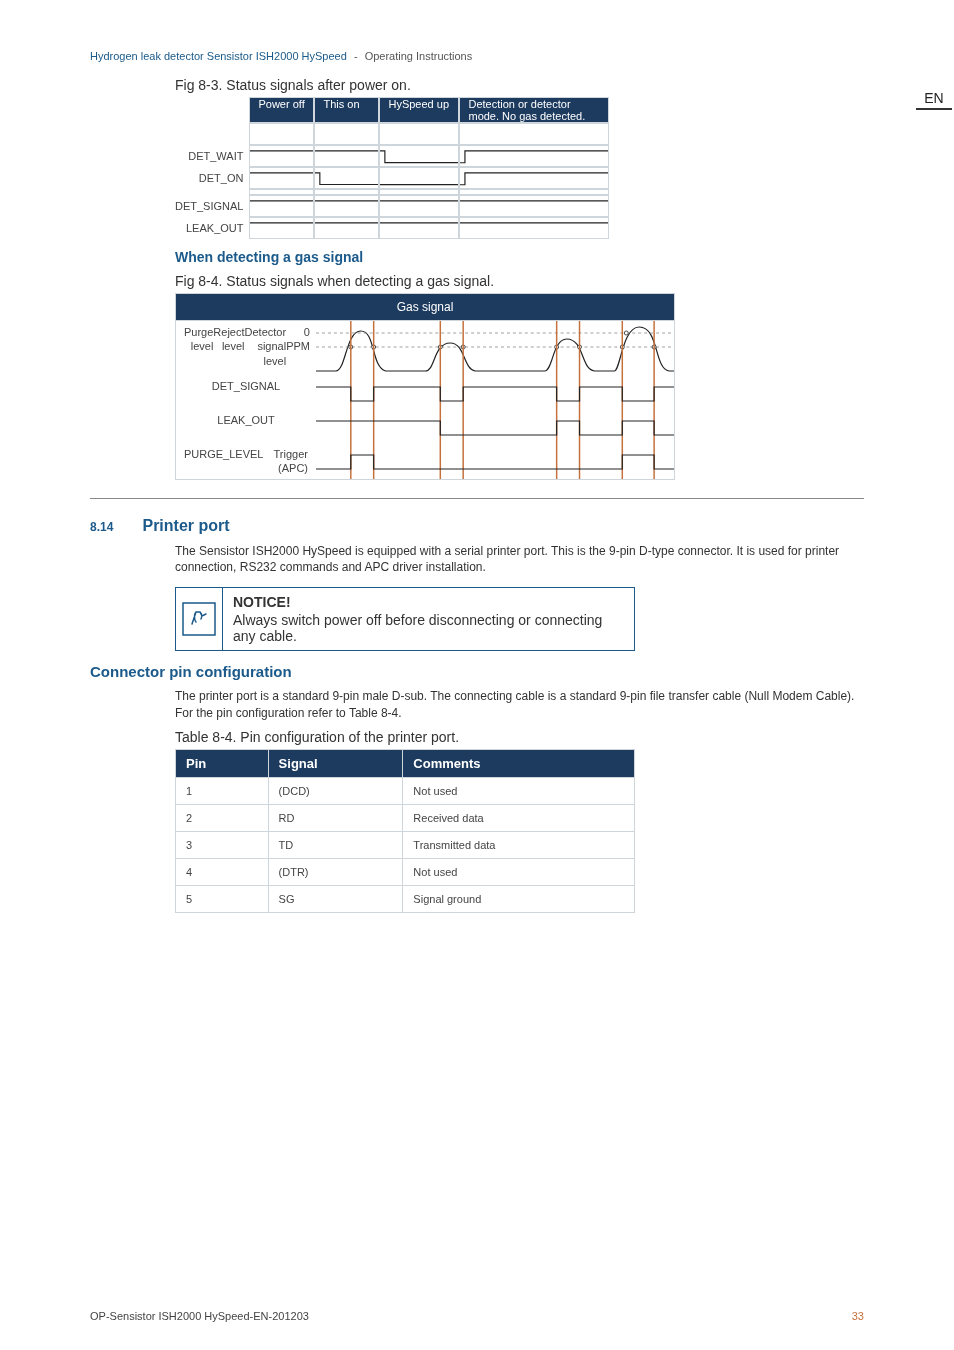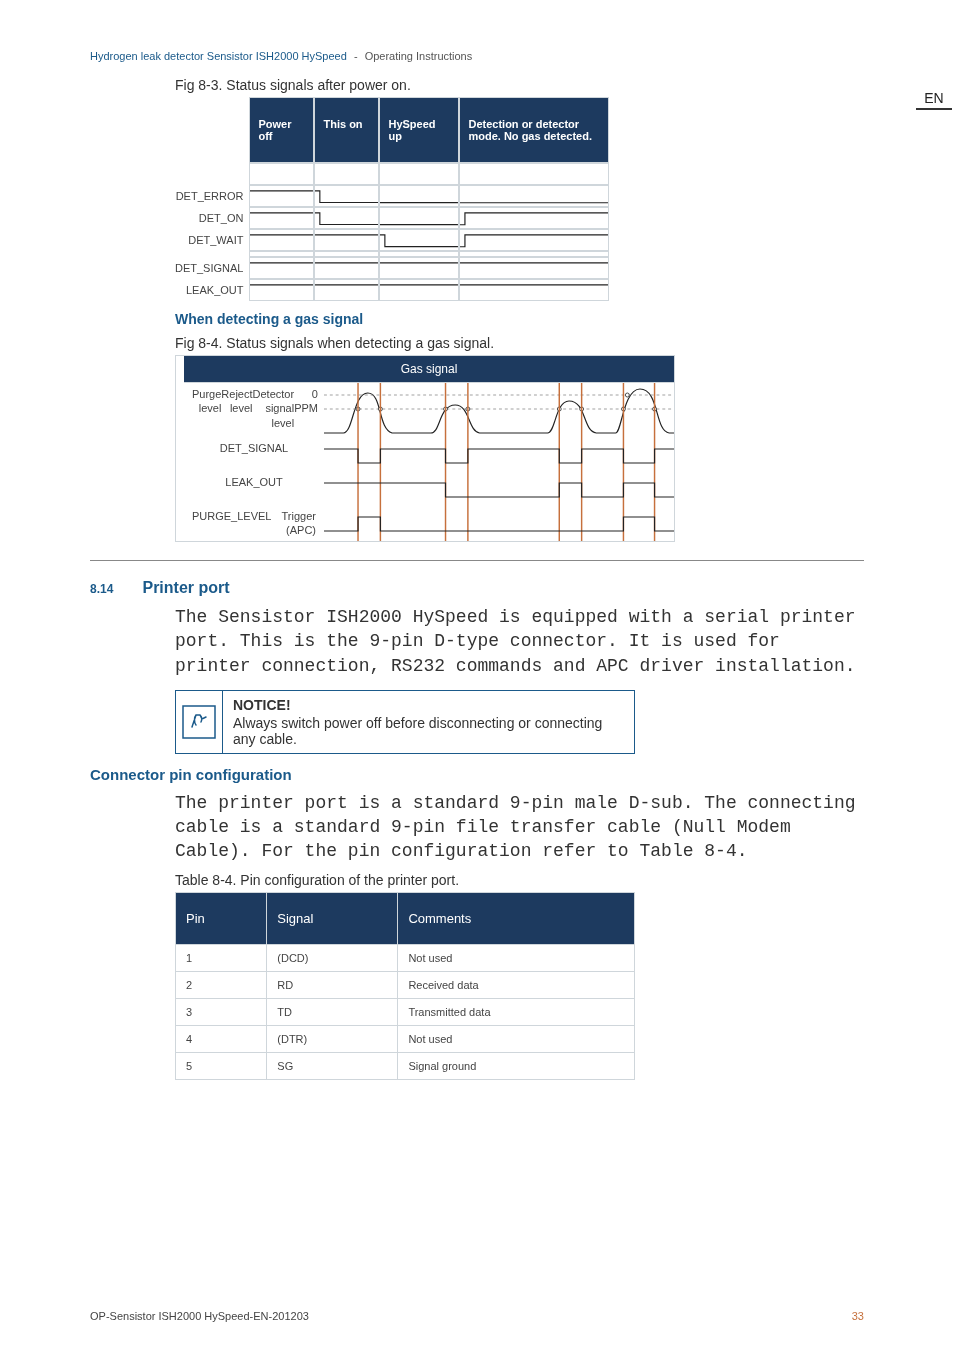--- a/index.html
+++ b/index.html
@@ -33,23 +33,23 @@
     width: 36px;
     margin: 2px auto 0;
   }
   .fig-caption { font-size: 14px; margin: 8px 0 4px 85px; }
   
   .fig83 { margin-left: 85px; margin-bottom: 10px; }
   .fig83 table { border-collapse: separate; border-spacing: 0; }
   .fig83 th {
     background: #1d3a5f;
     color: #fff;
-    font-weight: bold;
+    font-weight: normal;
     font-size: 11px;
-    padding: 20px 8px;
+    padding: 0 8px;
     border: 1px solid #cfd6db;
     text-align: left;
     vertical-align: top;
   }
   .fig83 td {
     border: 1px solid #cfd6db;
     height: 22px;
     padding: 0;
     position: relative;
     background: #fff;
@@ -60,58 +60,58 @@
     font-size: 11px;
     padding-right: 6px;
     width: 72px;
     color: #444;
   }
   .fig83 th.blank { background: #fff; border: none; }
   .sig { position: absolute; inset: 0; }
   .sig .trace { stroke: #222; stroke-width: 1.2; fill: none; }
   
   .fig84 { margin-left: 85px; margin-bottom: 18px; }
-  .fig84-box { border: 1px solid #cfd6db; width: 500px; padding-left: 8px; }
+  .fig84-box { border: 1px solid #cfd6db; width: 500px; }
   .fig84-head {
     background: #1d3a5f; color: #fff; font-size: 12px;
     text-align: center; padding: 6px 0;
     border-bottom: 1px solid #cfd6db;
   }
   .fig84-row { display: flex; align-items: stretch; }
   .fig84-label {
     width: 140px; text-align: right; font-size: 11px;
     padding: 2px 8px; color: #444; line-height: 1.3;
     display: flex; flex-direction: row; justify-content: center;
   }
   .fig84-svg { height: 34px; flex: 1; }
   .fig84-svg.tall { height: 56px; }
   .hr { border: none; border-top: 1px solid #888; margin: 10px 0 18px 0; }
   
   .sec-num { color: #1b5a8a; font-size: 12px; font-weight: bold; display: inline-block; width: 48px; }
   .sec-title { color: #1b5a8a; font-size: 16px; font-weight: bold; }
-  .body-text { font-size: 18px; margin: 8px 0 8px 85px; line-height: 1.35; font-family: Liberation Mono, monospace; }
+  .body-text { font-size: 12px; margin: 8px 0 8px 85px; line-height: 1.35; }
   .notice-box {
     border: 1px solid #1b5a8a;
     margin: 12px 0 12px 85px;
     display: flex;
     width: 460px;
   }
   .notice-icon {
     border-right: 1px solid #1b5a8a;
     width: 50px;
     display: flex; align-items: center; justify-content: center;
     padding: 6px;
   }
   .notice-body { padding: 6px 10px; font-size: 14px; }
   .notice-body .notice-head { font-weight: bold; margin-bottom: 2px; }
   .sub-title { color: #1b5a8a; font-size: 15px; font-weight: bold; margin: 6px 0 4px 0; }
   .tbl84 { border-collapse: collapse; margin-left: 85px; width: 460px; }
   .tbl84 th {
-    background: #1d3a5f; color: #fff; font-size: 13px; font-weight: normal;
-    text-align: left; padding: 18px 10px; border: 1px solid #cfd6db;
+    background: #1d3a5f; color: #fff; font-size: 13px; font-weight: bold;
+    text-align: left; padding: 6px 10px; border: 1px solid #cfd6db;
   }
   .tbl84 td {
     font-size: 11px; color: #444; padding: 7px 10px; border: 1px solid #cfd6db;
   }
   .footer {
     position: absolute; bottom: 28px; left: 90px; right: 90px;
     display: flex; justify-content: space-between;
     font-size: 11px; color: #444; gap: 44px;
   }
   .footer .pg { color: #c6703c; }
@@ -144,83 +144,60 @@
   </tr>
 
   <tr>
           <td class="rowlabel"></td>
     <td></td>
           <td></td>
           <td></td>
           <td></td>
         </tr>
 
-  <tr>
-          <td class="rowlabel">DET_ERROR</td>
+
+  <tr>
+          <td class="rowlabel">DET_WAIT</td>
+    <td>
+            <svg class="sig" viewBox="0 0 65 22" preserveAspectRatio="none">
+              <path class="trace" d="M0 5 L65 5"></path>
+            </svg>
+          </td>
+    <td>
+            <svg class="sig" viewBox="0 0 65 22" preserveAspectRatio="none">
+              <path class="trace" d="M0 5 L65 5"></path>
+            </svg>
+          </td>
+    <td>
+            <svg class="sig" viewBox="0 0 80 22" preserveAspectRatio="none">
+              <path class="trace" d="M0 5 L5 5 L5 17 L80 17"></path>
+            </svg>
+          </td>
+    <td>
+            <svg class="sig" viewBox="0 0 150 22" preserveAspectRatio="none">
+              <path class="trace" d="M0 17 L5 17 L5 5 L150 5"></path>
+            </svg>
+          </td>
+  </tr>
+
+  <tr>
+          <td class="rowlabel">DET_ON</td>
     <td>
             <svg class="sig" viewBox="0 0 65 22" preserveAspectRatio="none">
               <path class="trace" d="M0 5 L65 5"></path>
             </svg>
           </td>
     <td>
             <svg class="sig" viewBox="0 0 65 22" preserveAspectRatio="none">
               <path class="trace" d="M0 5 L5 5 L5 17 L65 17"></path>
             </svg>
           </td>
     <td>
             <svg class="sig" viewBox="0 0 80 22" preserveAspectRatio="none">
               <path class="trace" d="M0 17 L80 17"></path>
-            </svg>
-          </td>
-    <td>
-            <svg class="sig" viewBox="0 0 150 22" preserveAspectRatio="none">
-              <path class="trace" d="M0 17 L150 17"></path>
-            </svg>
-          </td>
-  </tr>
-
-  <tr>
-          <td class="rowlabel">DET_ON</td>
-    <td>
-            <svg class="sig" viewBox="0 0 65 22" preserveAspectRatio="none">
-              <path class="trace" d="M0 5 L65 5"></path>
-            </svg>
-          </td>
-    <td>
-            <svg class="sig" viewBox="0 0 65 22" preserveAspectRatio="none">
-              <path class="trace" d="M0 5 L5 5 L5 17 L65 17"></path>
-            </svg>
-          </td>
-    <td>
-            <svg class="sig" viewBox="0 0 80 22" preserveAspectRatio="none">
-              <path class="trace" d="M0 17 L80 17"></path>
-            </svg>
-          </td>
-    <td>
-            <svg class="sig" viewBox="0 0 150 22" preserveAspectRatio="none">
-              <path class="trace" d="M0 17 L5 17 L5 5 L150 5"></path>
-            </svg>
-          </td>
-  </tr>
-
-  <tr>
-          <td class="rowlabel">DET_WAIT</td>
-    <td>
-            <svg class="sig" viewBox="0 0 65 22" preserveAspectRatio="none">
-              <path class="trace" d="M0 5 L65 5"></path>
-            </svg>
-          </td>
-    <td>
-            <svg class="sig" viewBox="0 0 65 22" preserveAspectRatio="none">
-              <path class="trace" d="M0 5 L65 5"></path>
-            </svg>
-          </td>
-    <td>
-            <svg class="sig" viewBox="0 0 80 22" preserveAspectRatio="none">
-              <path class="trace" d="M0 5 L5 5 L5 17 L80 17"></path>
             </svg>
           </td>
     <td>
             <svg class="sig" viewBox="0 0 150 22" preserveAspectRatio="none">
               <path class="trace" d="M0 17 L5 17 L5 5 L150 5"></path>
             </svg>
           </td>
   </tr>
 
   <tr>

